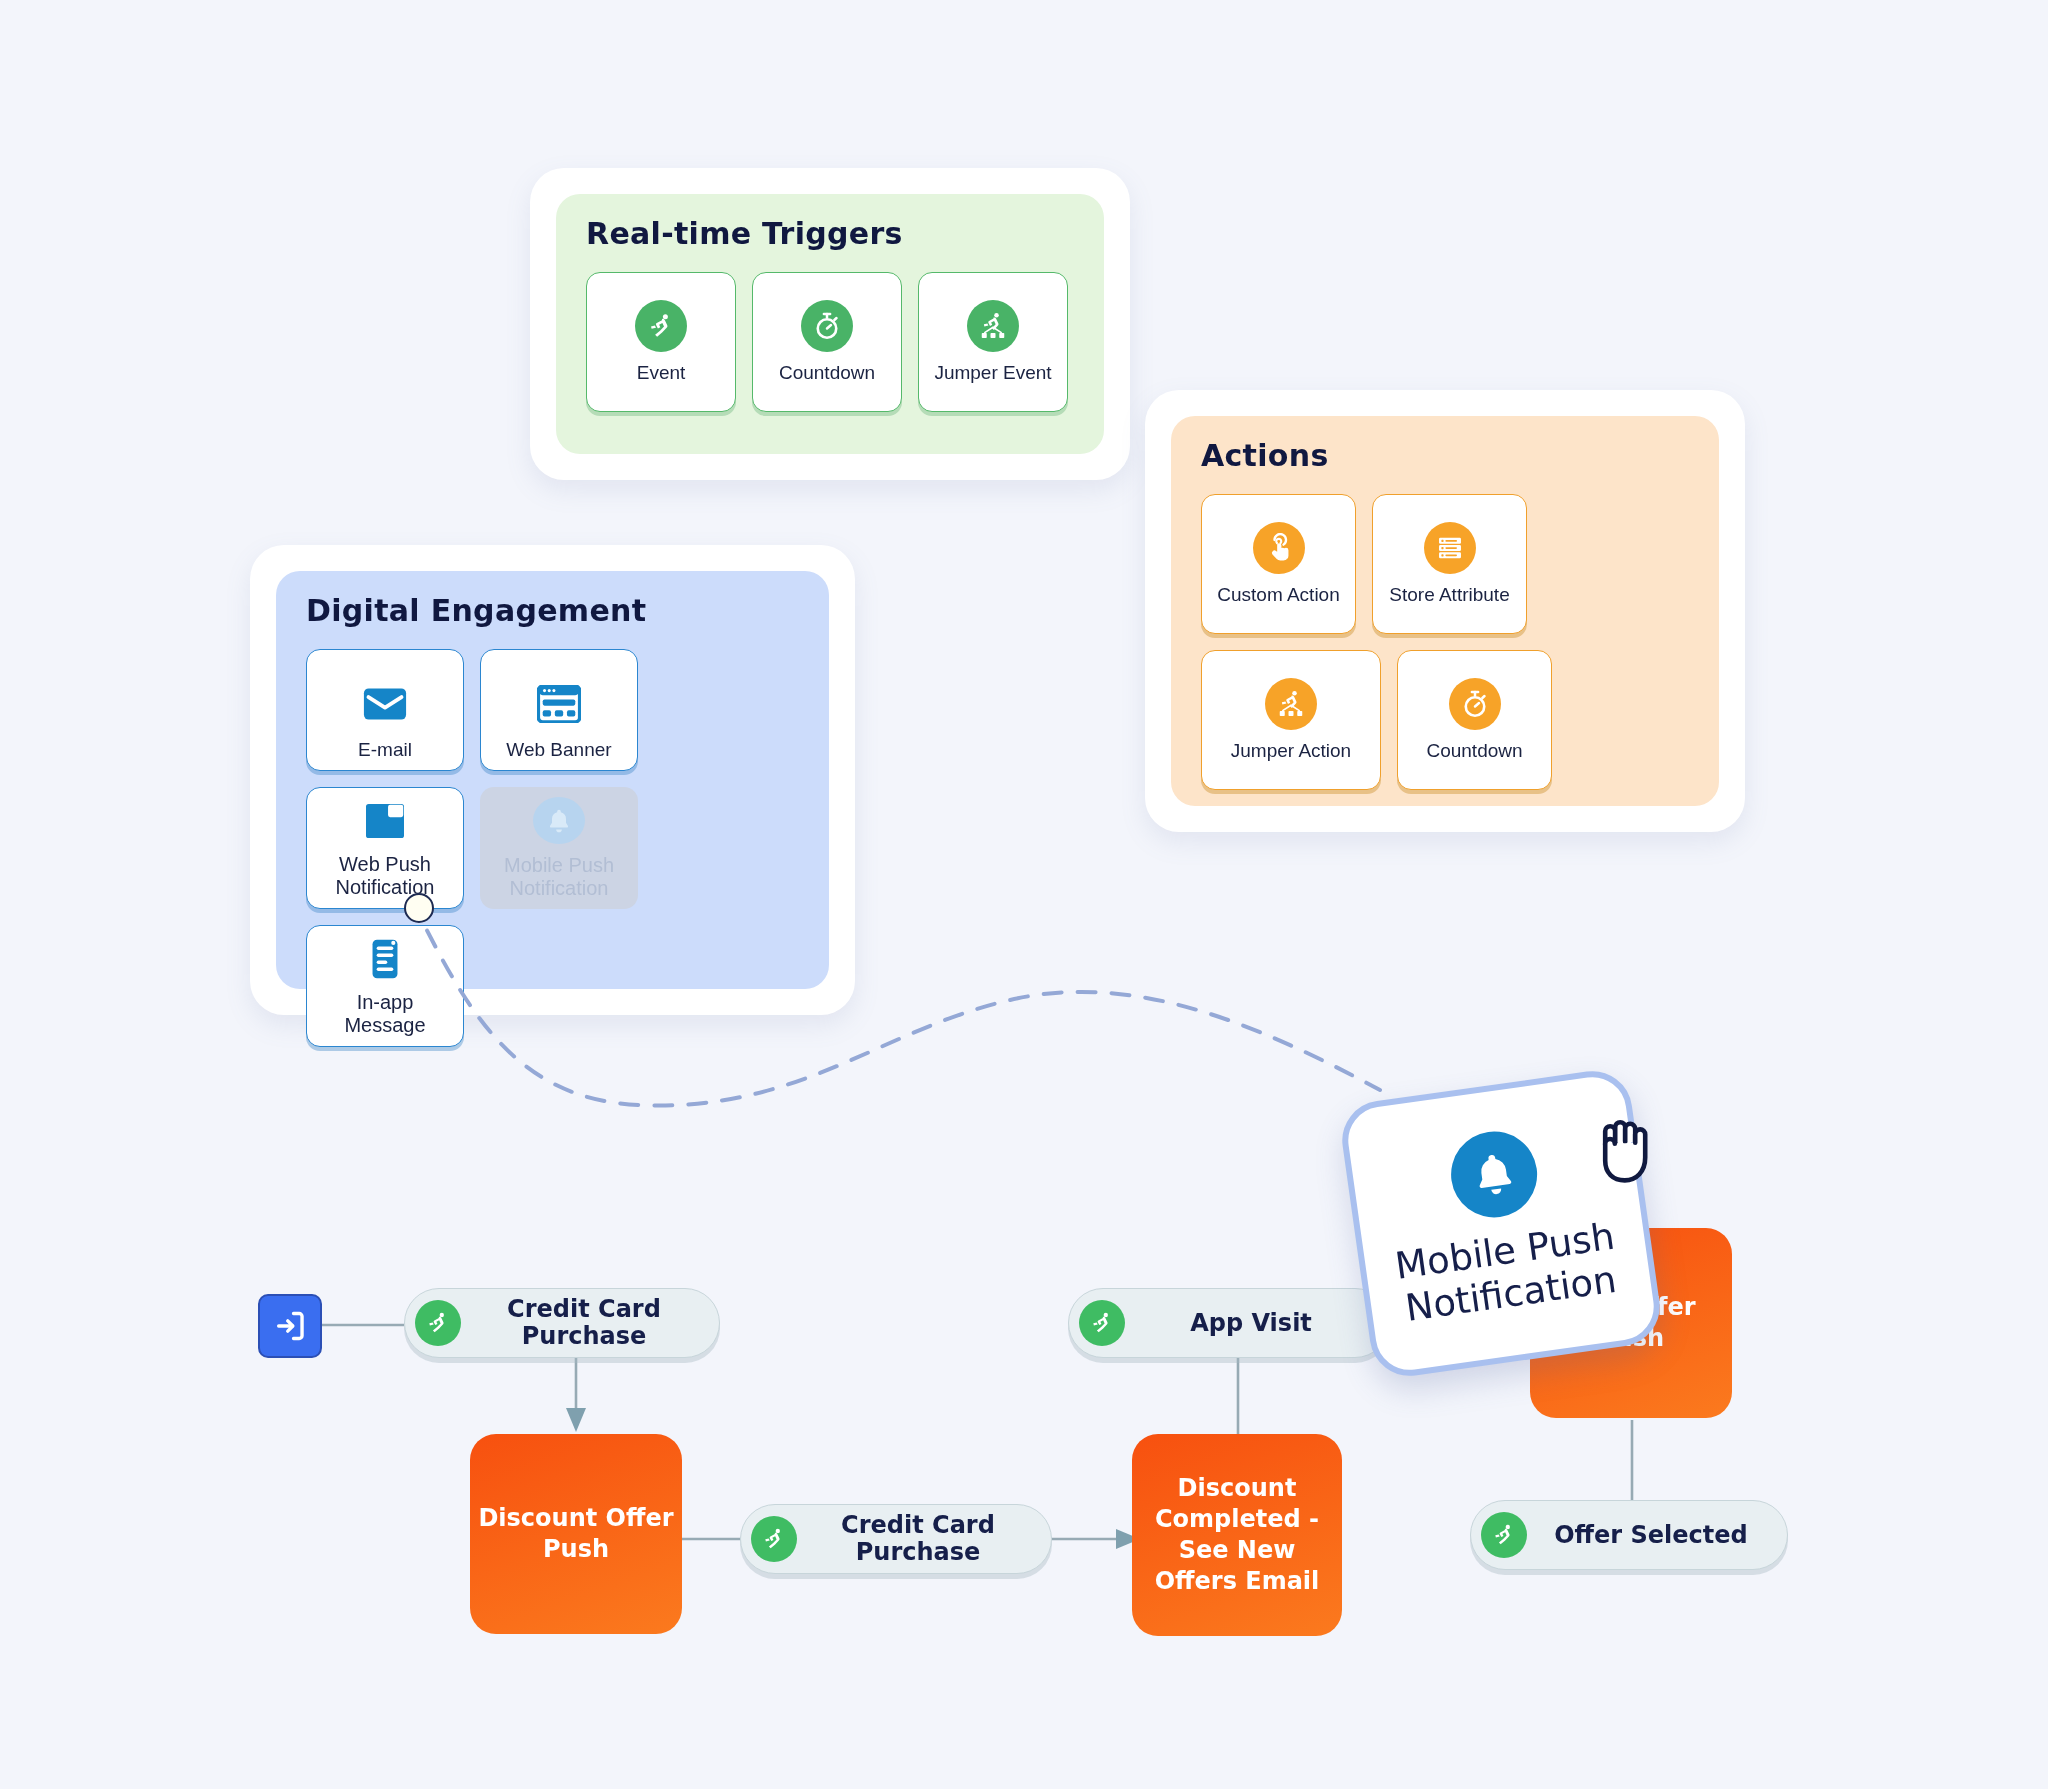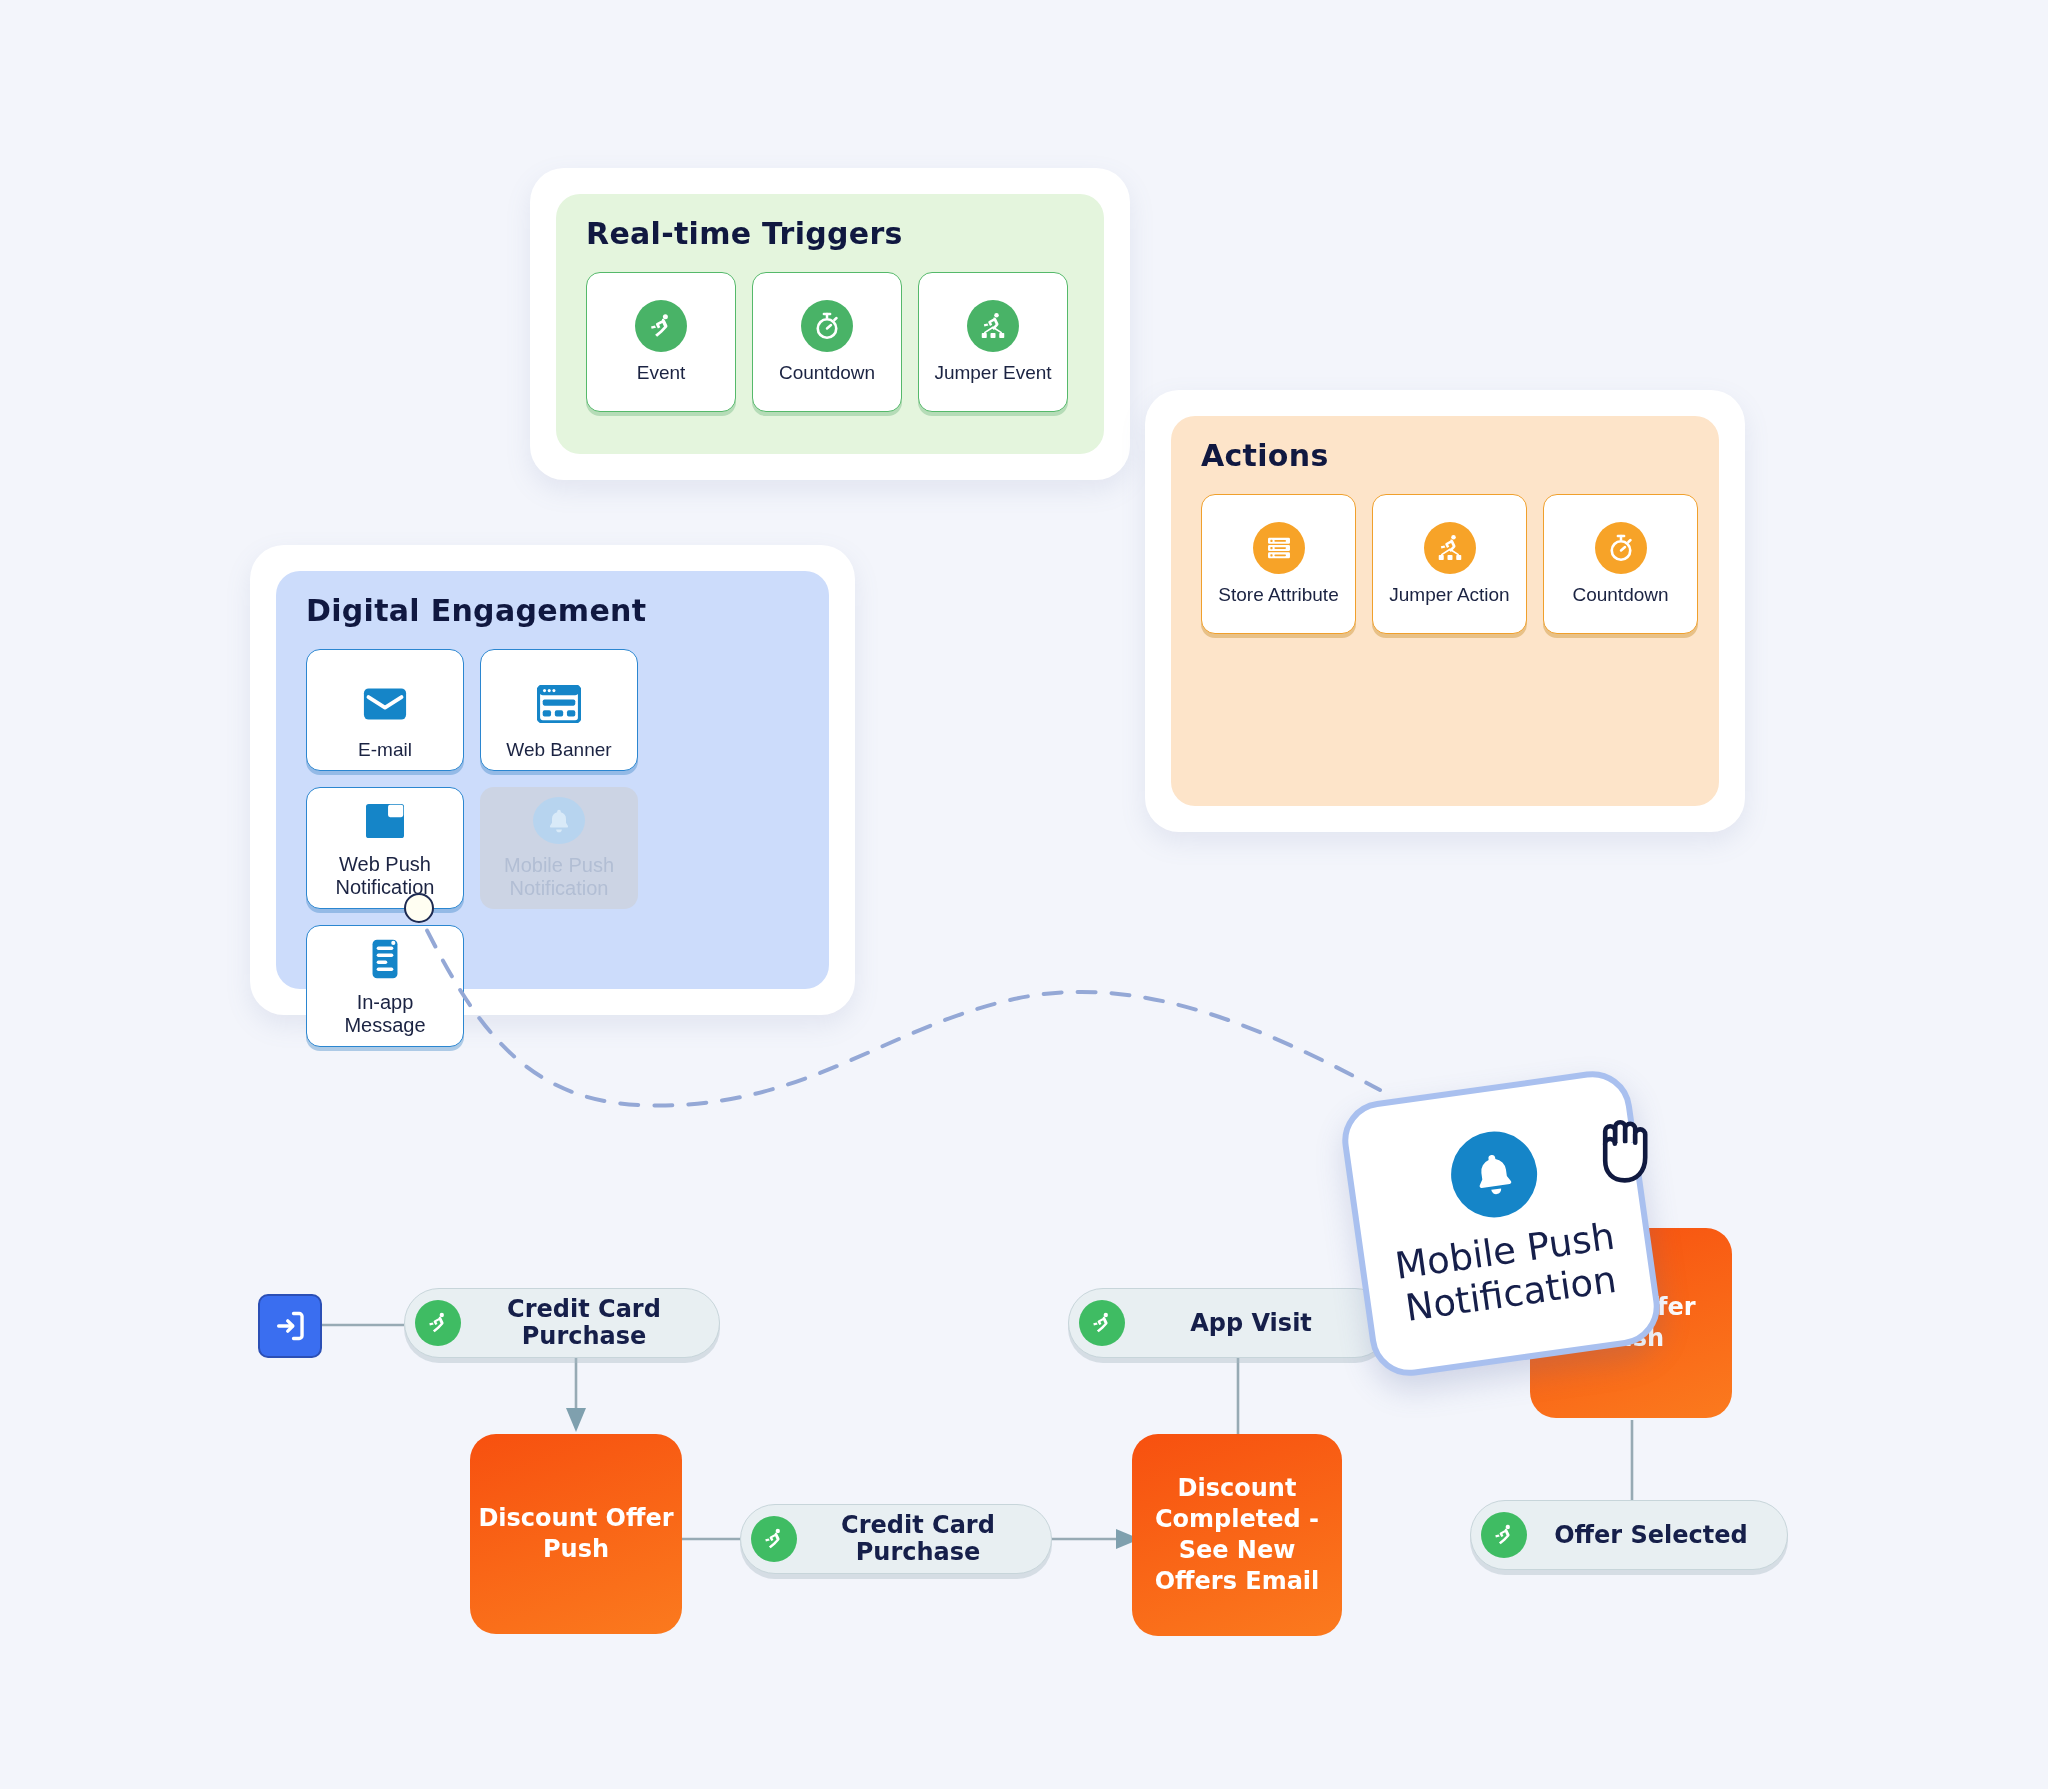--- a/index.html
+++ b/index.html
@@ -272,39 +272,49 @@
     </div>
   </div>
 
   <div id="drag-origin"></div>
 
   <div class="palette-outer" id="actions">
     <div class="palette-inner">
       <div class="palette-title">Actions</div>
       <div class="tile-wrap">
 
+        <div class="tile" style="width:155px;height:140px;">
+          <span class="ic">
+            <svg width="30" height="30" viewBox="0 0 24 24" fill="none" stroke="#fff" stroke-width="1.9" stroke-linecap="round">
+              <path d="M8.4 5.6a4.6 4.6 0 1 1 7.2 3.7"></path>
+              <path d="M10.4 8.1a2 2 0 1 1 2.8 0" stroke-width="1.7"></path>
+              <path d="M11.1 10.2v6.1l-1.8-1.5a1.5 1.5 0 0 0-2.1 2.1l3.4 3.6a3.4 3.4 0 0 0 2.5 1h2.5a3.4 3.4 0 0 0 3.4-3.4v-4.4a1.4 1.4 0 0 0-2.8 0 1.4 1.4 0 0 0-2.8 0v-3.6a1.4 1.4 0 0 0-2.3-1z" fill="#fff" stroke="#fff" stroke-width="1.1" stroke-linejoin="round"></path>
+            </svg>
+          </span>
+          <span class="tile-label">Custom Action</span>
+        </div>
 
         <div class="tile" style="width:155px;height:140px;">
           <span class="ic">
             <svg width="28" height="28" viewBox="0 0 24 24">
               <rect x="2.6" y="3.2" width="18.8" height="5.2" rx="1.1" fill="#fff"></rect>
               <rect x="2.6" y="9.4" width="18.8" height="5.2" rx="1.1" fill="#fff"></rect>
               <rect x="2.6" y="15.6" width="18.8" height="5.2" rx="1.1" fill="#fff"></rect>
               <rect x="4.6" y="5" width="1.9" height="1.8" rx="0.5" fill="#f7a328"></rect>
               <rect x="4.6" y="11.2" width="1.9" height="1.8" rx="0.5" fill="#f7a328"></rect>
               <rect x="4.6" y="17.4" width="1.9" height="1.8" rx="0.5" fill="#f7a328"></rect>
               <rect x="8" y="5.2" width="10" height="1.4" rx="0.7" fill="#f7a328"></rect>
               <rect x="8" y="11.4" width="10" height="1.4" rx="0.7" fill="#f7a328"></rect>
               <rect x="8" y="17.6" width="10" height="1.4" rx="0.7" fill="#f7a328"></rect>
             </svg>
           </span>
           <span class="tile-label">Store Attribute</span>
         </div>
 
-        <div class="tile" style="width:155px;height:140px;">
+        <div class="tile" style="width:180px;height:140px;">
           <span class="ic">
             <svg width="30" height="30" viewBox="0 0 24 24" fill="#fff">
               <circle cx="14.8" cy="3.4" r="1.8"></circle>
               <path d="M12.4 6 8.8 8a1.1 1.1 0 0 0-.5 1.4l1.3 2.5 1.8-.9-.9-1.8 2.4-1.3 1.2 2.7-2.9 3.1 1.5 1.4 3.3-3.5a1.5 1.5 0 0 0 .3-1.6l-1.8-3.8a1.8 1.8 0 0 0-2.1-.9z"></path>
               <path d="M7.5 9.9 4.7 10.6l.4 1.7 3.2-.8z"></path>
               <rect x="3" y="17.5" width="4" height="4" rx="0.6"></rect>
               <rect x="10" y="17.5" width="4" height="4" rx="0.6"></rect>
               <rect x="17" y="17.5" width="4" height="4" rx="0.6"></rect>
               <path d="M5 17.5 12 13l7 4.5" stroke="#fff" stroke-width="1.3" fill="none"></path>
             </svg>

